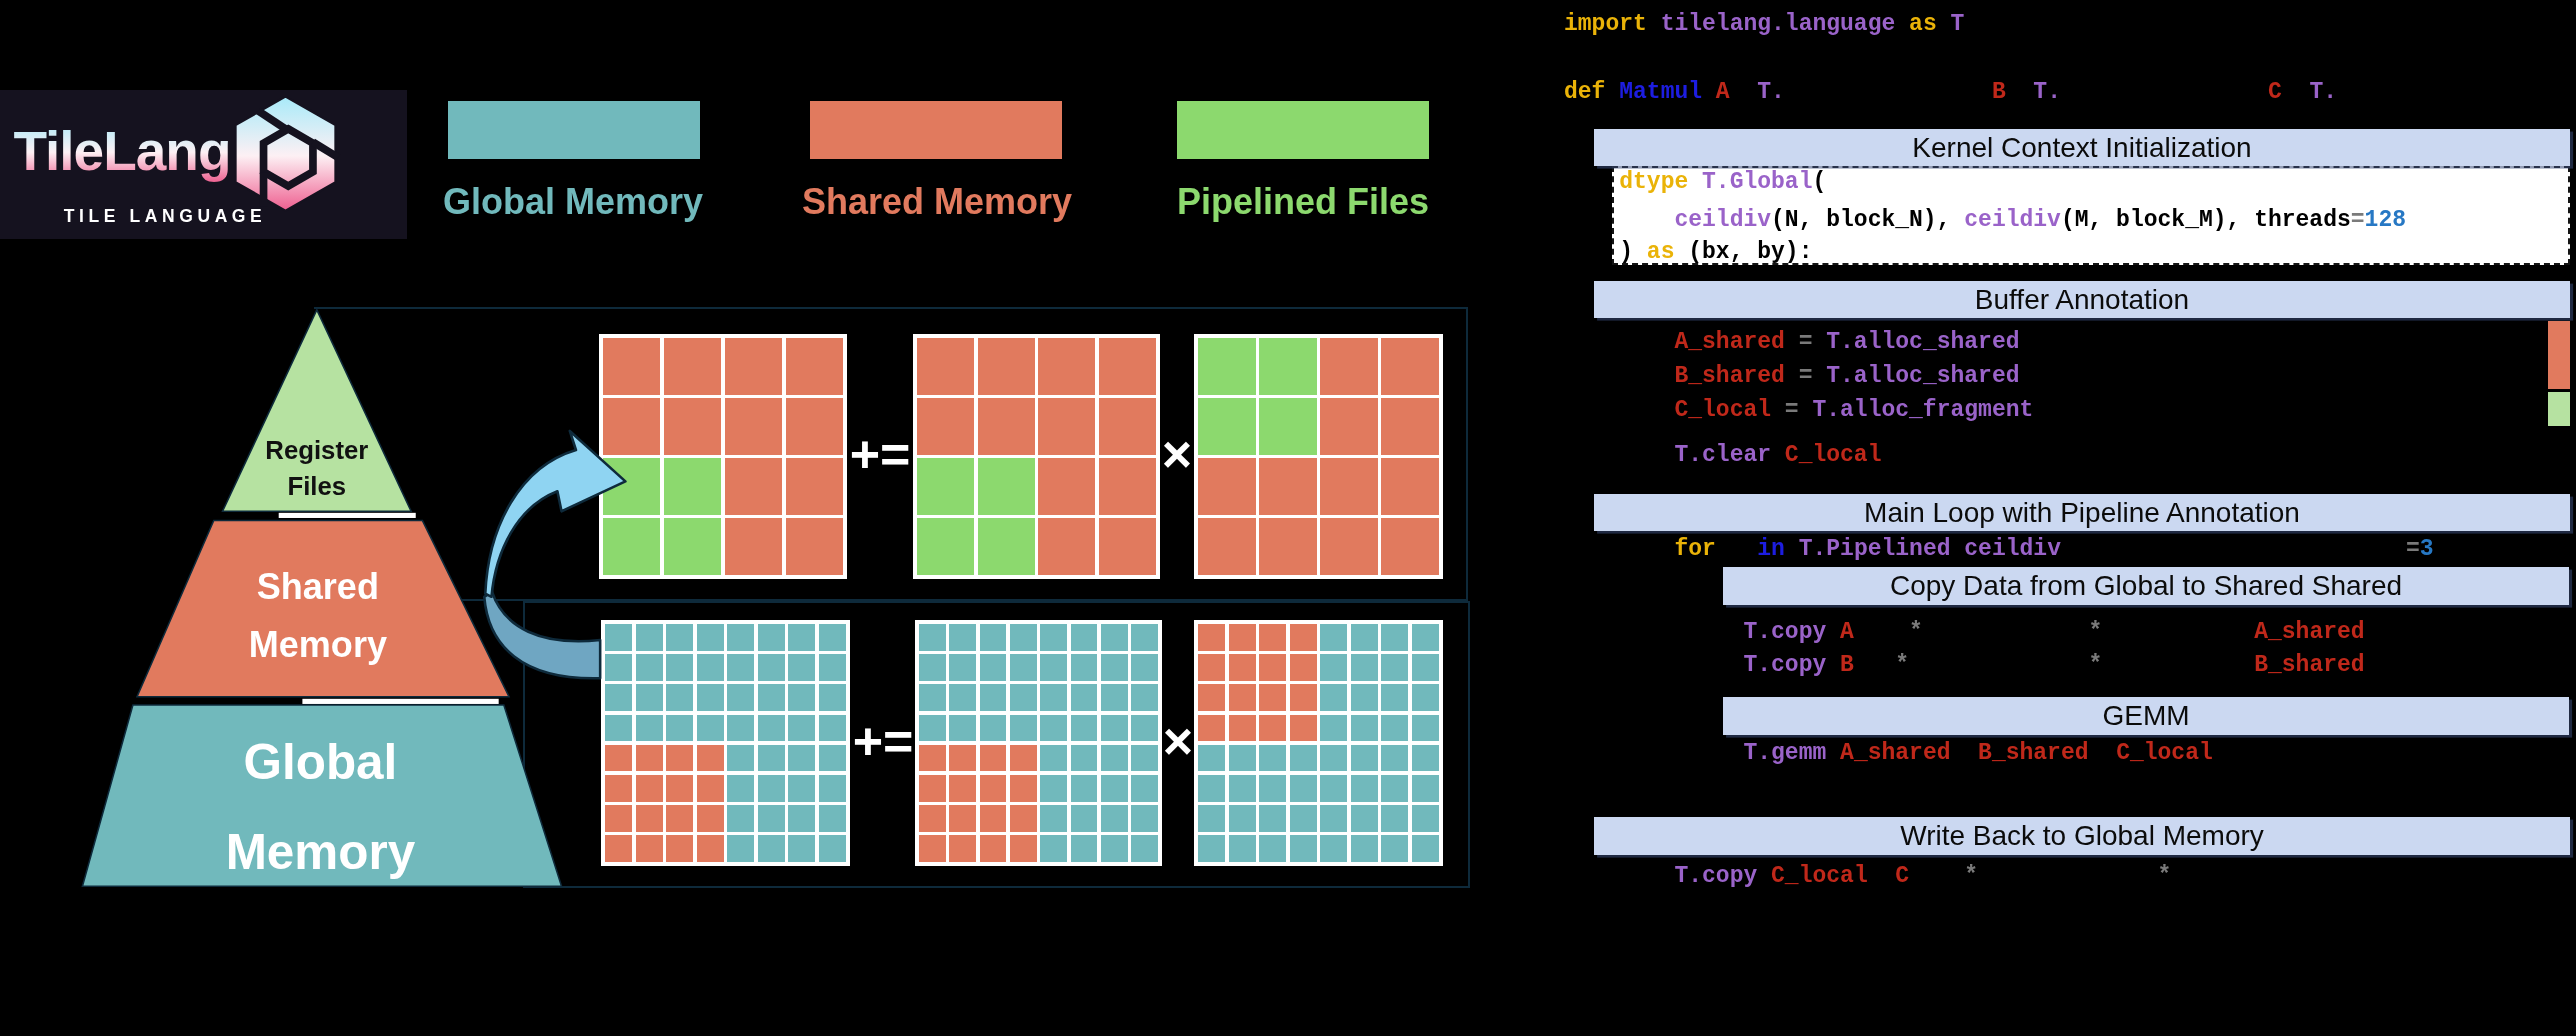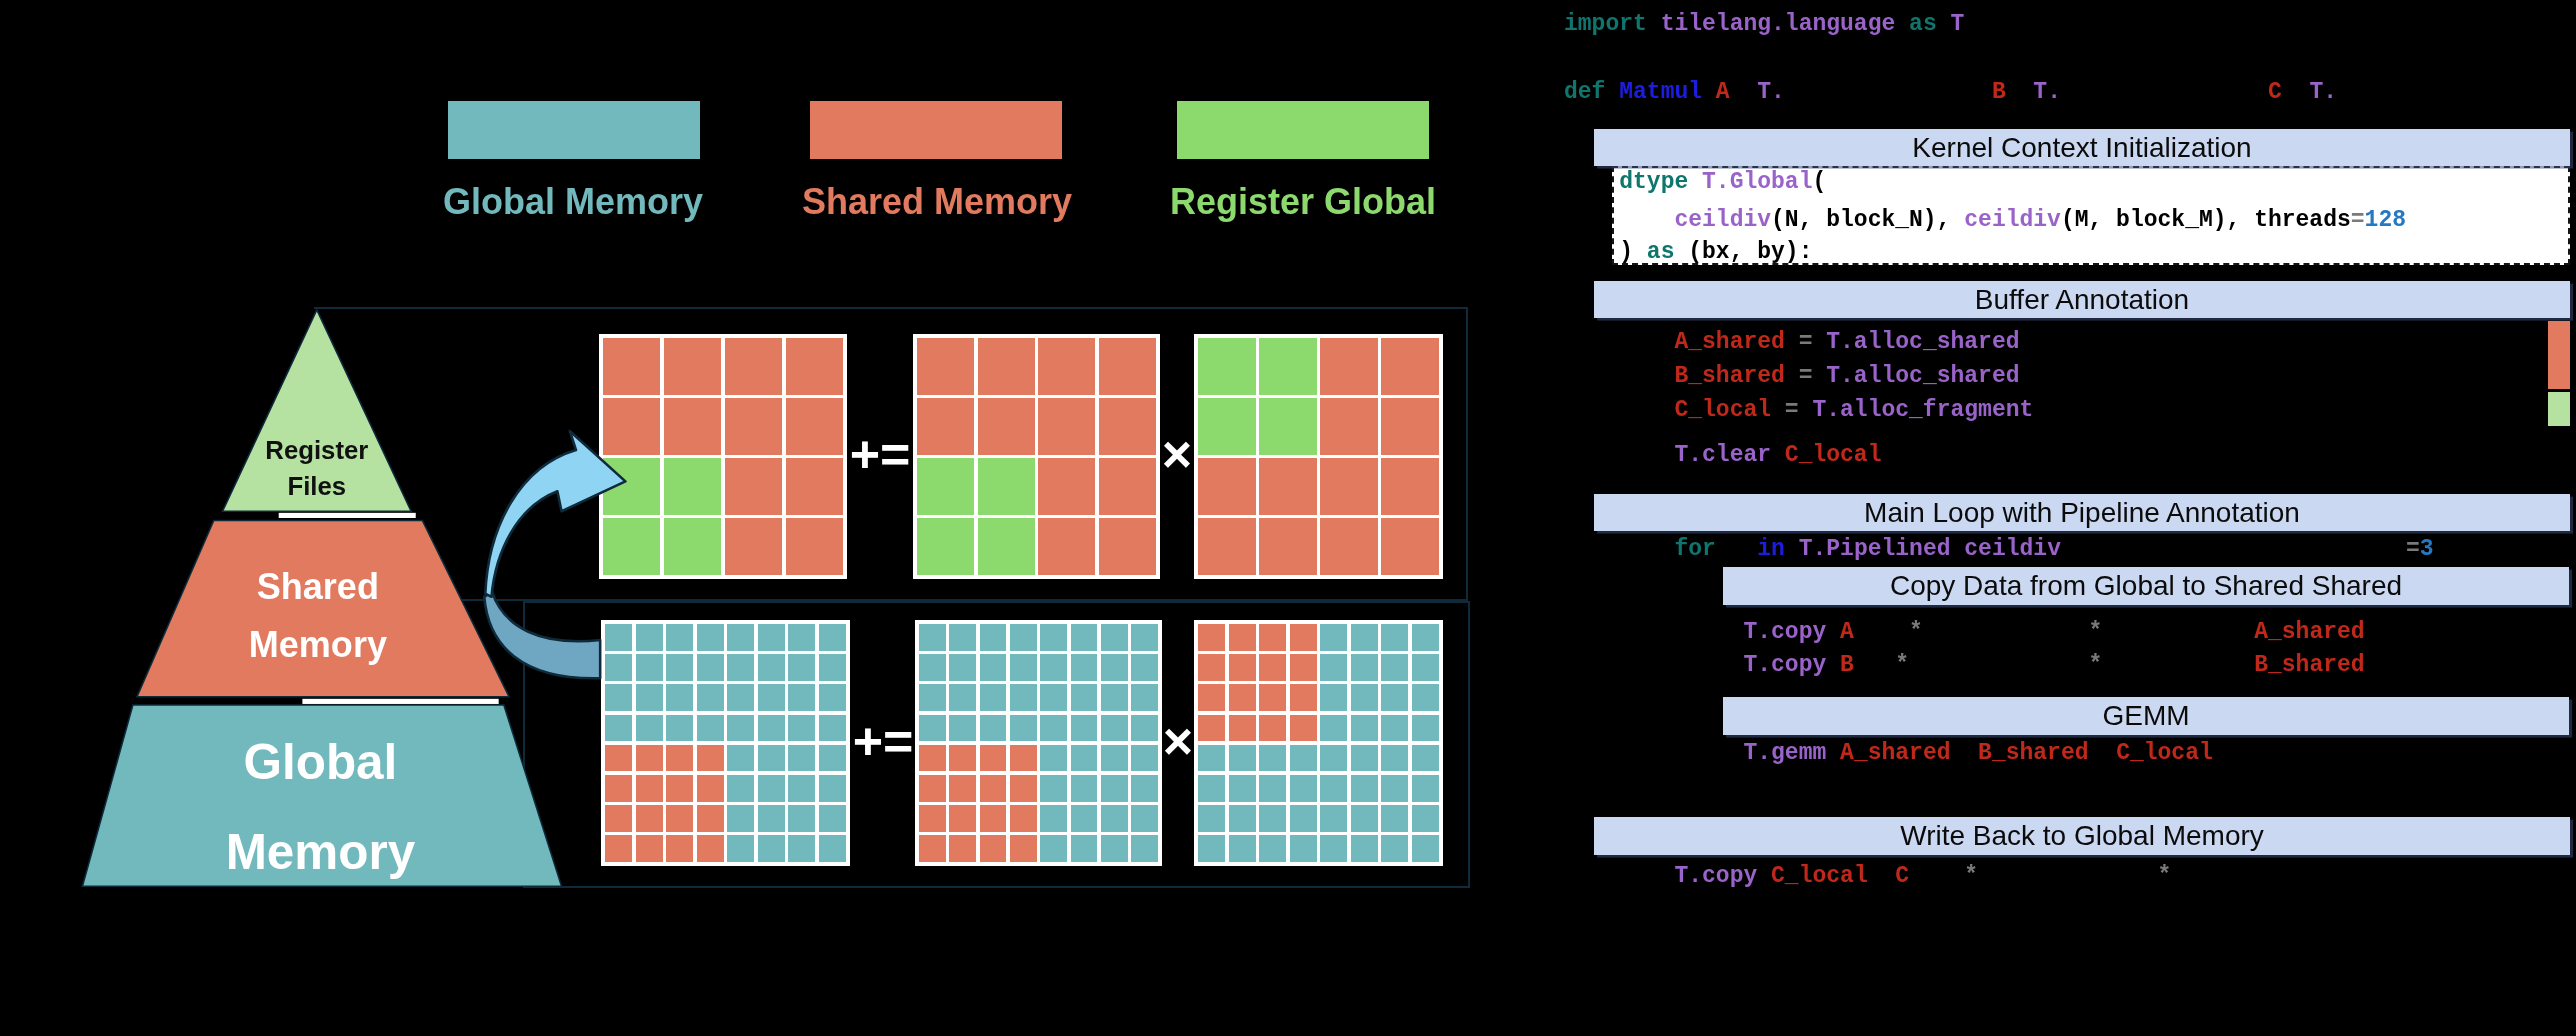--- a/index.html
+++ b/index.html
@@ -25,40 +25,58 @@
   .cell{width:100%;height:100%;}
   .op-symbol{position:absolute;transform:translate(-50%,-55%);color:#fff;font-weight:700;
     font-size:52px;font-family:"Liberation Sans",sans-serif;}
 
   
   .sec{position:absolute;background:#CBD8F1;color:#0b0b0b;display:flex;align-items:center;justify-content:center;
     font-size:28px;box-shadow:3.1px 2.6px 0 rgba(56,74,120,.55);}
   .whitebox{position:absolute;background:#fff;border:2.1px dashed #141414;box-sizing:border-box;}
   .codeline{position:absolute;left:1564px;font-family:"Liberation Mono",monospace;font-weight:700;
     font-size:23px;white-space:pre;line-height:29px;}
-  .kw{color:#0f766e}.var{color:#C0281A}.fn{color:#9A63C9}.blu{color:#1D1DE0}
+  .kw{color:#eab308}.var{color:#C0281A}.fn{color:#9A63C9}.blu{color:#1D1DE0}
   .num{color:#2778C4}.op{color:#7A7A7A}.blk{color:#000}
   .buffer-bar{position:absolute;}
 
   svg{position:absolute;left:0;top:0;}
   .pyr-label{font-family:"Liberation Sans",sans-serif;font-weight:700;text-anchor:middle;}
 </style>
 </head>
 <body>
 
 <div id="stage">
 
+  <div class="logo-panel">
+    <div class="logo-title">TileLang</div>
+    <div class="logo-sub">TILE LANGUAGE</div>
+    <svg class="logo-cube" width="129" height="118" viewBox="0 0 190 215">
+      <defs>
+        <linearGradient id="lg" x1="0" y1="0" x2="0" y2="1">
+          <stop offset="0" stop-color="#A8EAF9"></stop>
+            <stop offset="0.52" stop-color="#FDF0F4"></stop>
+            <stop offset="1" stop-color="#EE5E8F"></stop>
+        </linearGradient>
+      </defs>
+      <polygon points="95,1 186,53 186,157 95,209 4,157 4,53" fill="url(#lg)" stroke="#15121F" stroke-width="4"></polygon>
+      <polygon points="100,60 145,86 145,138 100,164 55,138 55,86" fill="none" stroke="#15121F" stroke-width="14"></polygon>
+      <line x1="45" y1="27" x2="98" y2="62" stroke="#15121F" stroke-width="14"></line>
+      <line x1="145" y1="84" x2="191" y2="112" stroke="#15121F" stroke-width="14"></line>
+      <line x1="55" y1="140" x2="55" y2="202" stroke="#15121F" stroke-width="14"></line>
+    </svg>
+  </div>
 
   <div id="legend-layer">
       <div class="swatch" style="left: 448px; top: 101px; width: 252px; height: 58px; background: rgb(113, 185, 188);"></div>
       <div class="legend-label" style="left: 573px; top: 181px; color: rgb(113, 185, 188);">Global Memory</div>
       <div class="swatch" style="left: 810px; top: 101px; width: 252px; height: 58px; background: rgb(225, 122, 94);"></div>
       <div class="legend-label" style="left: 937px; top: 181px; color: rgb(225, 122, 94);">Shared Memory</div>
       <div class="swatch" style="left: 1177px; top: 101px; width: 252px; height: 58px; background: rgb(140, 217, 110);"></div>
-      <div class="legend-label" style="left: 1303px; top: 181px; color: rgb(140, 217, 110);">Register Global</div>
+      <div class="legend-label" style="left: 1303px; top: 181px; color: rgb(140, 217, 110);">Pipelined Files</div>
     </div>
 
   <div id="diagram-layer">
       <div class="tile-box" style="left: 314px; top: 307px; width: 1152px; height: 290px; border-left: none;"></div>
       <div class="tile-box" style="left: 523px; top: 601px; width: 943px; height: 283px;"></div>
       <div class="grid" style="left: 599px; top: 334px; width: 248px; height: 245px; grid-template-columns: repeat(4, 1fr); grid-template-rows: repeat(4, 1fr);">
         <div class="cell" style="background: rgb(225, 122, 94);"></div>
         <div class="cell" style="background: rgb(225, 122, 94);"></div>
         <div class="cell" style="background: rgb(225, 122, 94);"></div>
         <div class="cell" style="background: rgb(225, 122, 94);"></div>

